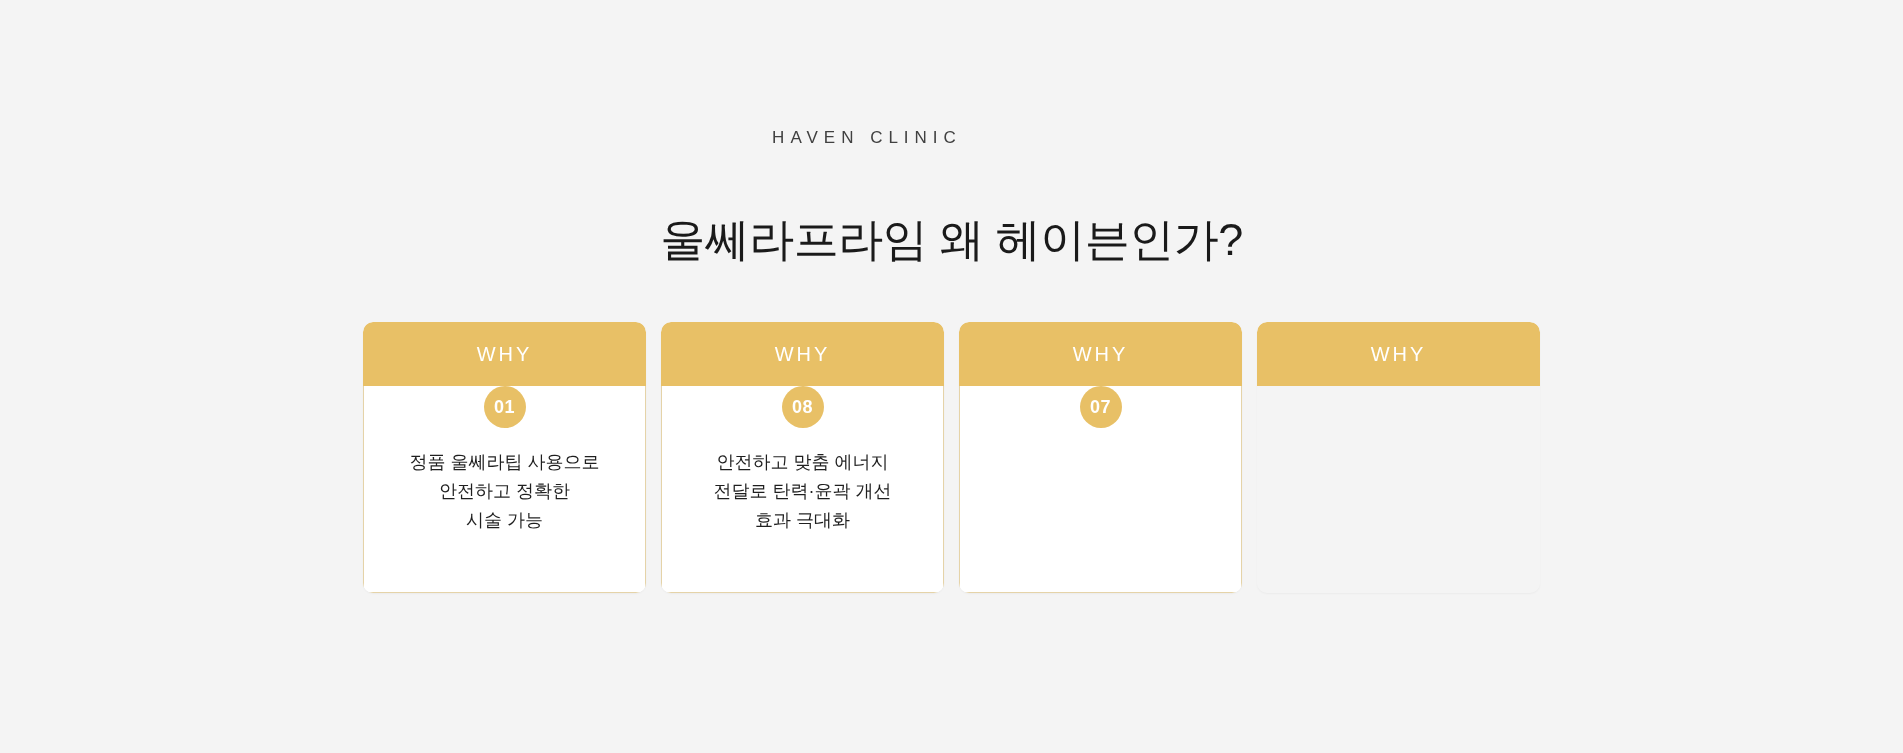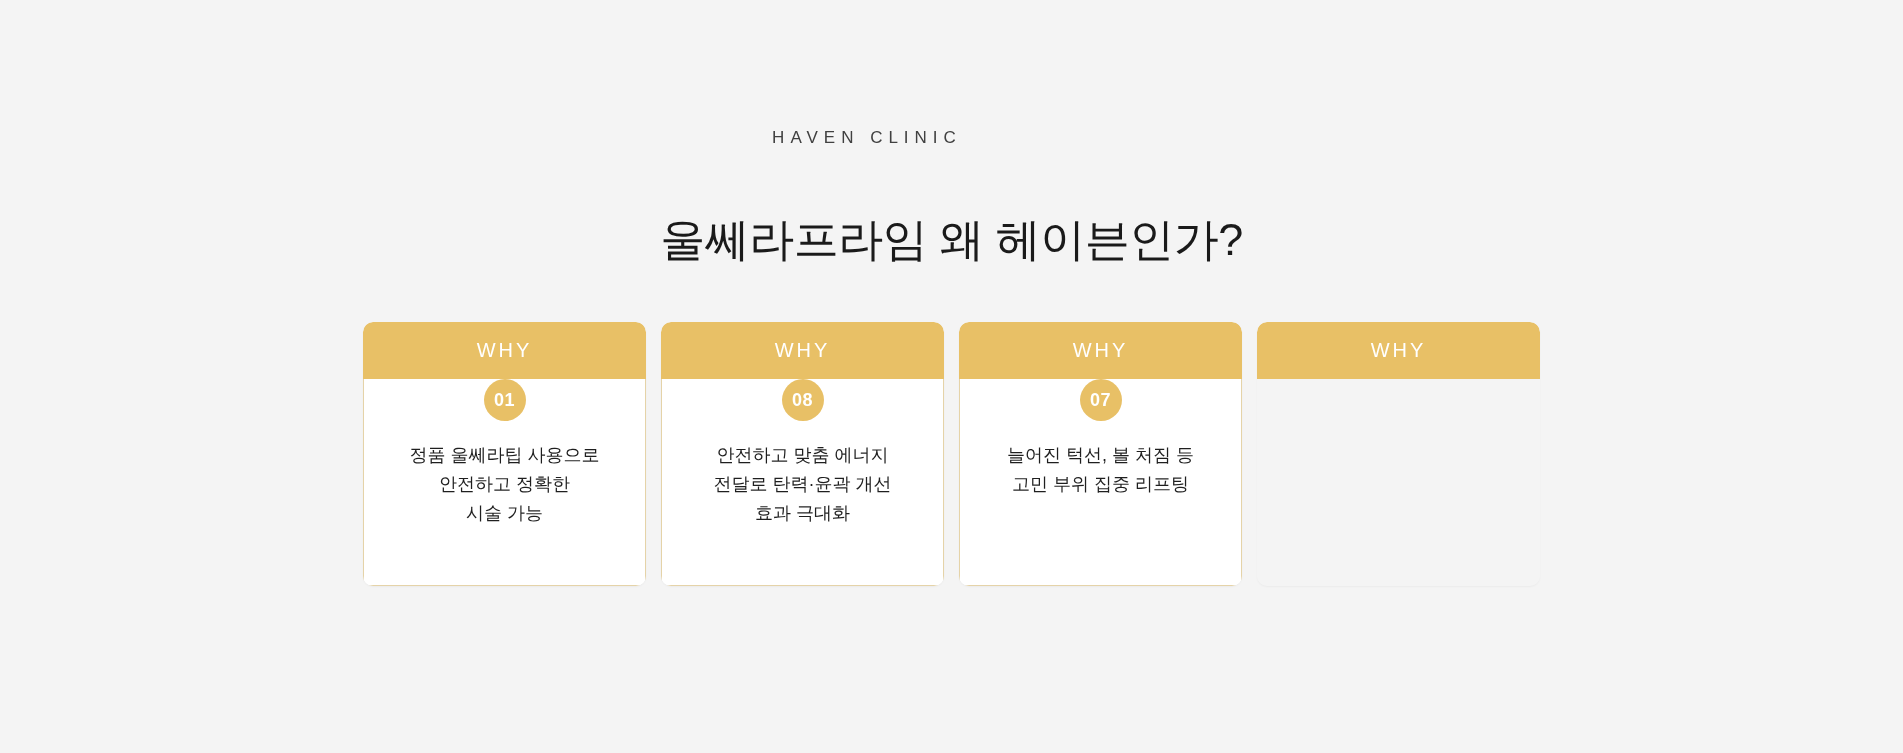--- a/index.html
+++ b/index.html
@@ -52,21 +52,21 @@
   }
   .card {
     width: 283px;
     border-radius: 10px;
     overflow: hidden;
     display: flex;
     flex-direction: column;
     box-shadow: 0 1px 2px rgba(0,0,0,0.04);
   }
   .card-head {
-    height: 57px;
+    height: 64px;
     background: #e8c066;
     display: flex;
     align-items: center;
     justify-content: center;
     border-radius: 10px 10px 0 0;
   }
   .card-head-label {
     color: #ffffff;
     font-size: 20px;
     letter-spacing: 3px;
@@ -141,22 +141,20 @@
 효과 극대화</div>
       </div>
     </div>
 
     <div class="card">
       <div class="card-head">
         <span class="card-head-label">WHY</span>
       </div>
       <div class="card-body">
         <div class="badge">07</div>
-        <div class="card-text">늘어진 턱선, 볼 처짐 등
-고민 부위 집중 리프팅</div>
       </div>
     </div>
 
     <div class="card">
       <div class="card-head">
         <span class="card-head-label">WHY</span>
       </div>
     </div>
 
   </div>

